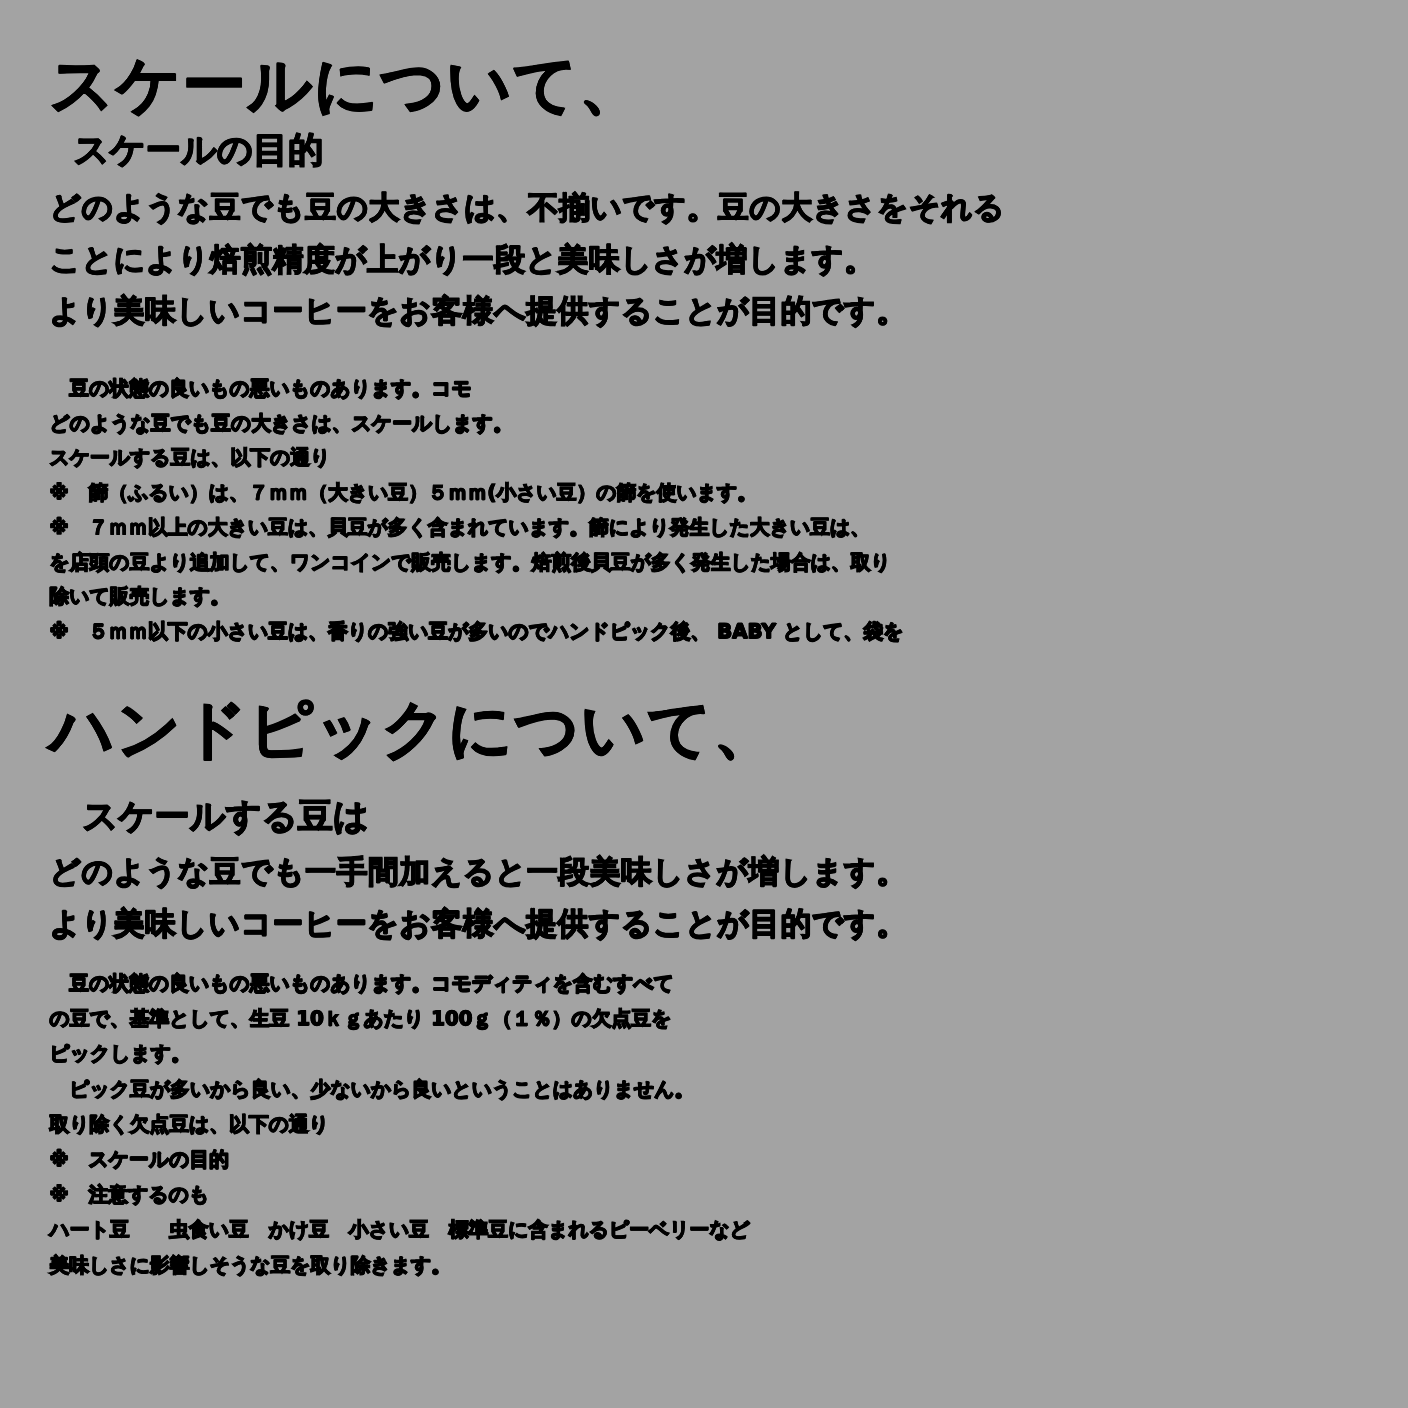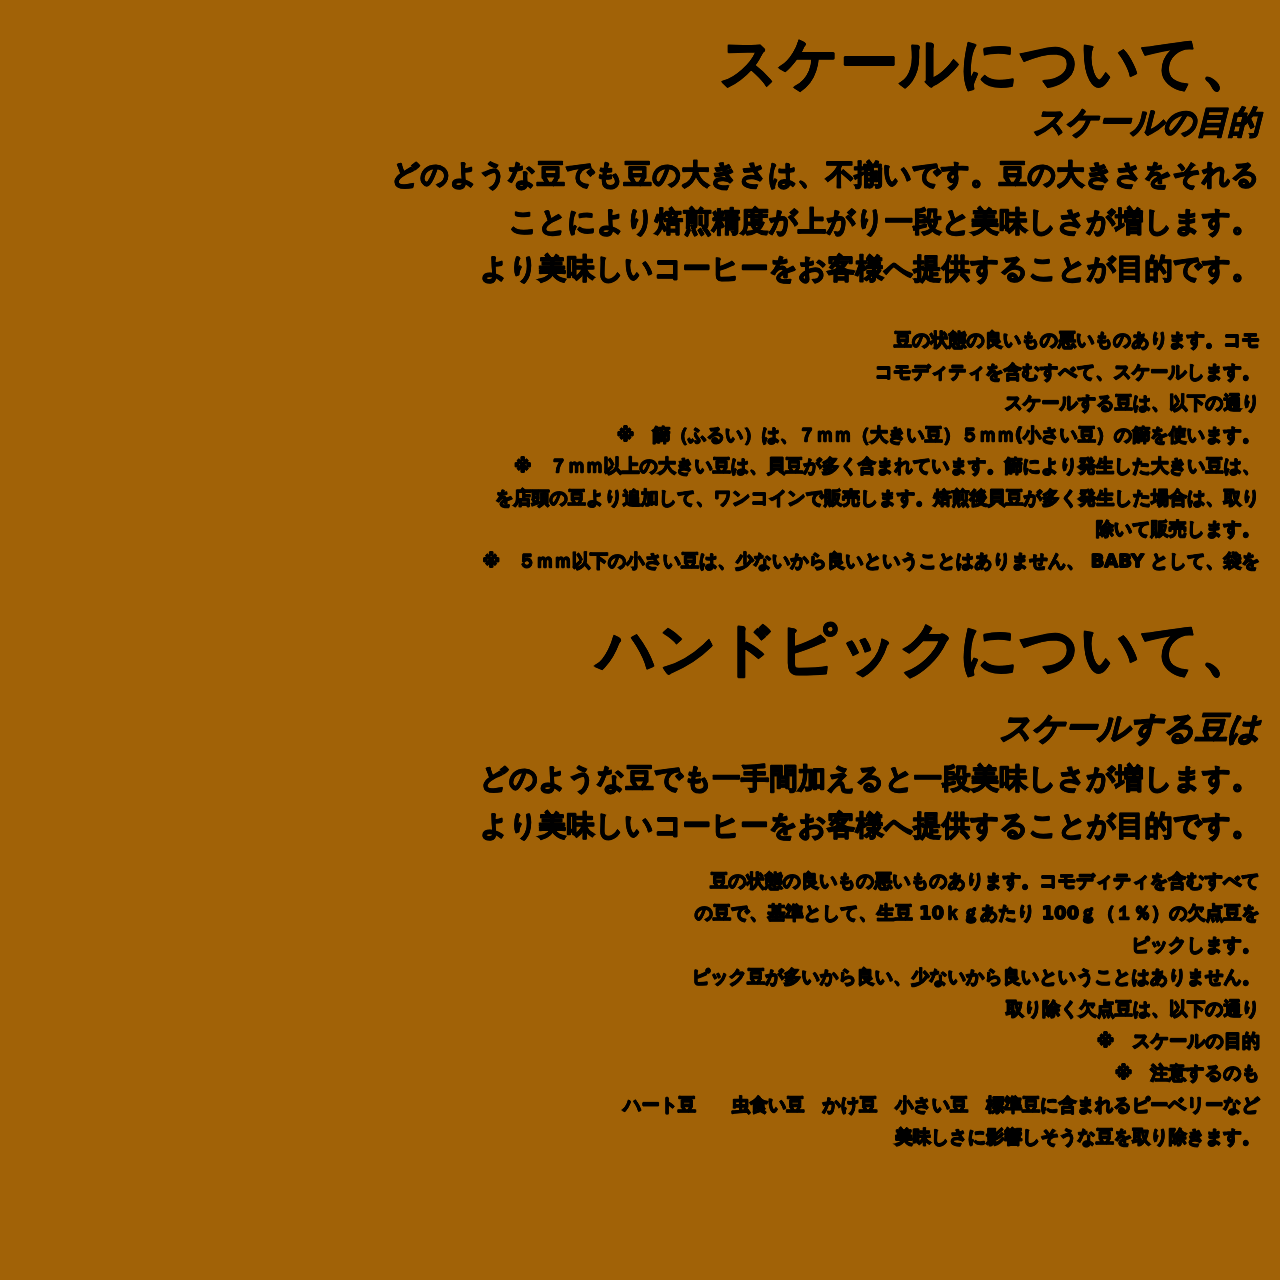--- a/index.html
+++ b/index.html
@@ -12,41 +12,39 @@
     height: 1280px;
     color: #000000;
     font-family: "DejaVu Sans", sans-serif;
     font-weight: bold;
     overflow: hidden;
   }
   .page {
     box-sizing: border-box;
     width: 1280px;
     height: 1280px;
-    padding: 30px 20px 0 45px;
-    background: #a16207;
-    text-align: right;
+    padding: 44px 20px 0 45px;
+    background: #a3a3a3;
   }
   .heavy {
     -webkit-text-stroke: 1.2px #000;
     text-shadow: 0.6px 0 0 #000, -0.6px 0 0 #000, 0 0.6px 0 #000, 0 -0.6px 0 #000;
   }
   h1.section-title {
     font-size: 58px;
     line-height: 1.15;
     margin: 0;
     white-space: nowrap;
     letter-spacing: 1px;
   }
   h2.section-subtitle {
     font-size: 32px;
     line-height: 1.2;
-    margin: 6px 0 0 35px;
+    margin: 6px 0 0 22px;
     white-space: nowrap;
-    font-style: italic;
   }
   .lead {
     margin-top: 10px;
     font-size: 28px;
     line-height: 47px;
   }
   .lead .line {
     white-space: nowrap;
     letter-spacing: 0.5px;
   }
@@ -84,27 +82,27 @@
     <h2 class="section-subtitle heavy">スケールの目的</h2>
 
     <div class="lead heavy">
       <div class="line">どのような豆でも豆の大きさは、不揃いです。豆の大きさをそれる</div>
       <div class="line">ことにより焙煎精度が上がり一段と美味しさが増します。</div>
       <div class="line">より美味しいコーヒーをお客様へ提供することが目的です。</div>
     </div>
 
     <div class="body-text heavy">
       <div class="line">　豆の状態の良いもの悪いものあります。コモ</div>
-      <div class="line">コモディティを含むすべて、スケールします。</div>
+      <div class="line">どのような豆でも豆の大きさは、スケールします。</div>
       <div class="line">スケールする豆は、以下の通り</div>
       <div class="line">※　篩（ふるい）は、７ｍｍ（大きい豆）５ｍｍ(小さい豆）の篩を使います。</div>
       <div class="line">※　７ｍｍ以上の大きい豆は、貝豆が多く含まれています。篩により発生した大きい豆は、</div>
       <div class="line">を店頭の豆より追加して、ワンコインで販売します。焙煎後貝豆が多く発生した場合は、取り</div>
       <div class="line">除いて販売します。</div>
-      <div class="line">※　５ｍｍ以下の小さい豆は、少ないから良いということはありません、 BABY として、袋を</div>
+      <div class="line">※　５ｍｍ以下の小さい豆は、香りの強い豆が多いのでハンドピック後、 BABY として、袋を</div>
     </div>
   </section>
 
   <section class="section-handpick">
     <h1 class="section-title heavy">ハンドピックについて、</h1>
     <h2 class="section-subtitle heavy">スケールする豆は</h2>
 
     <div class="lead heavy">
       <div class="line">どのような豆でも一手間加えると一段美味しさが増します。</div>
       <div class="line">より美味しいコーヒーをお客様へ提供することが目的です。</div>

